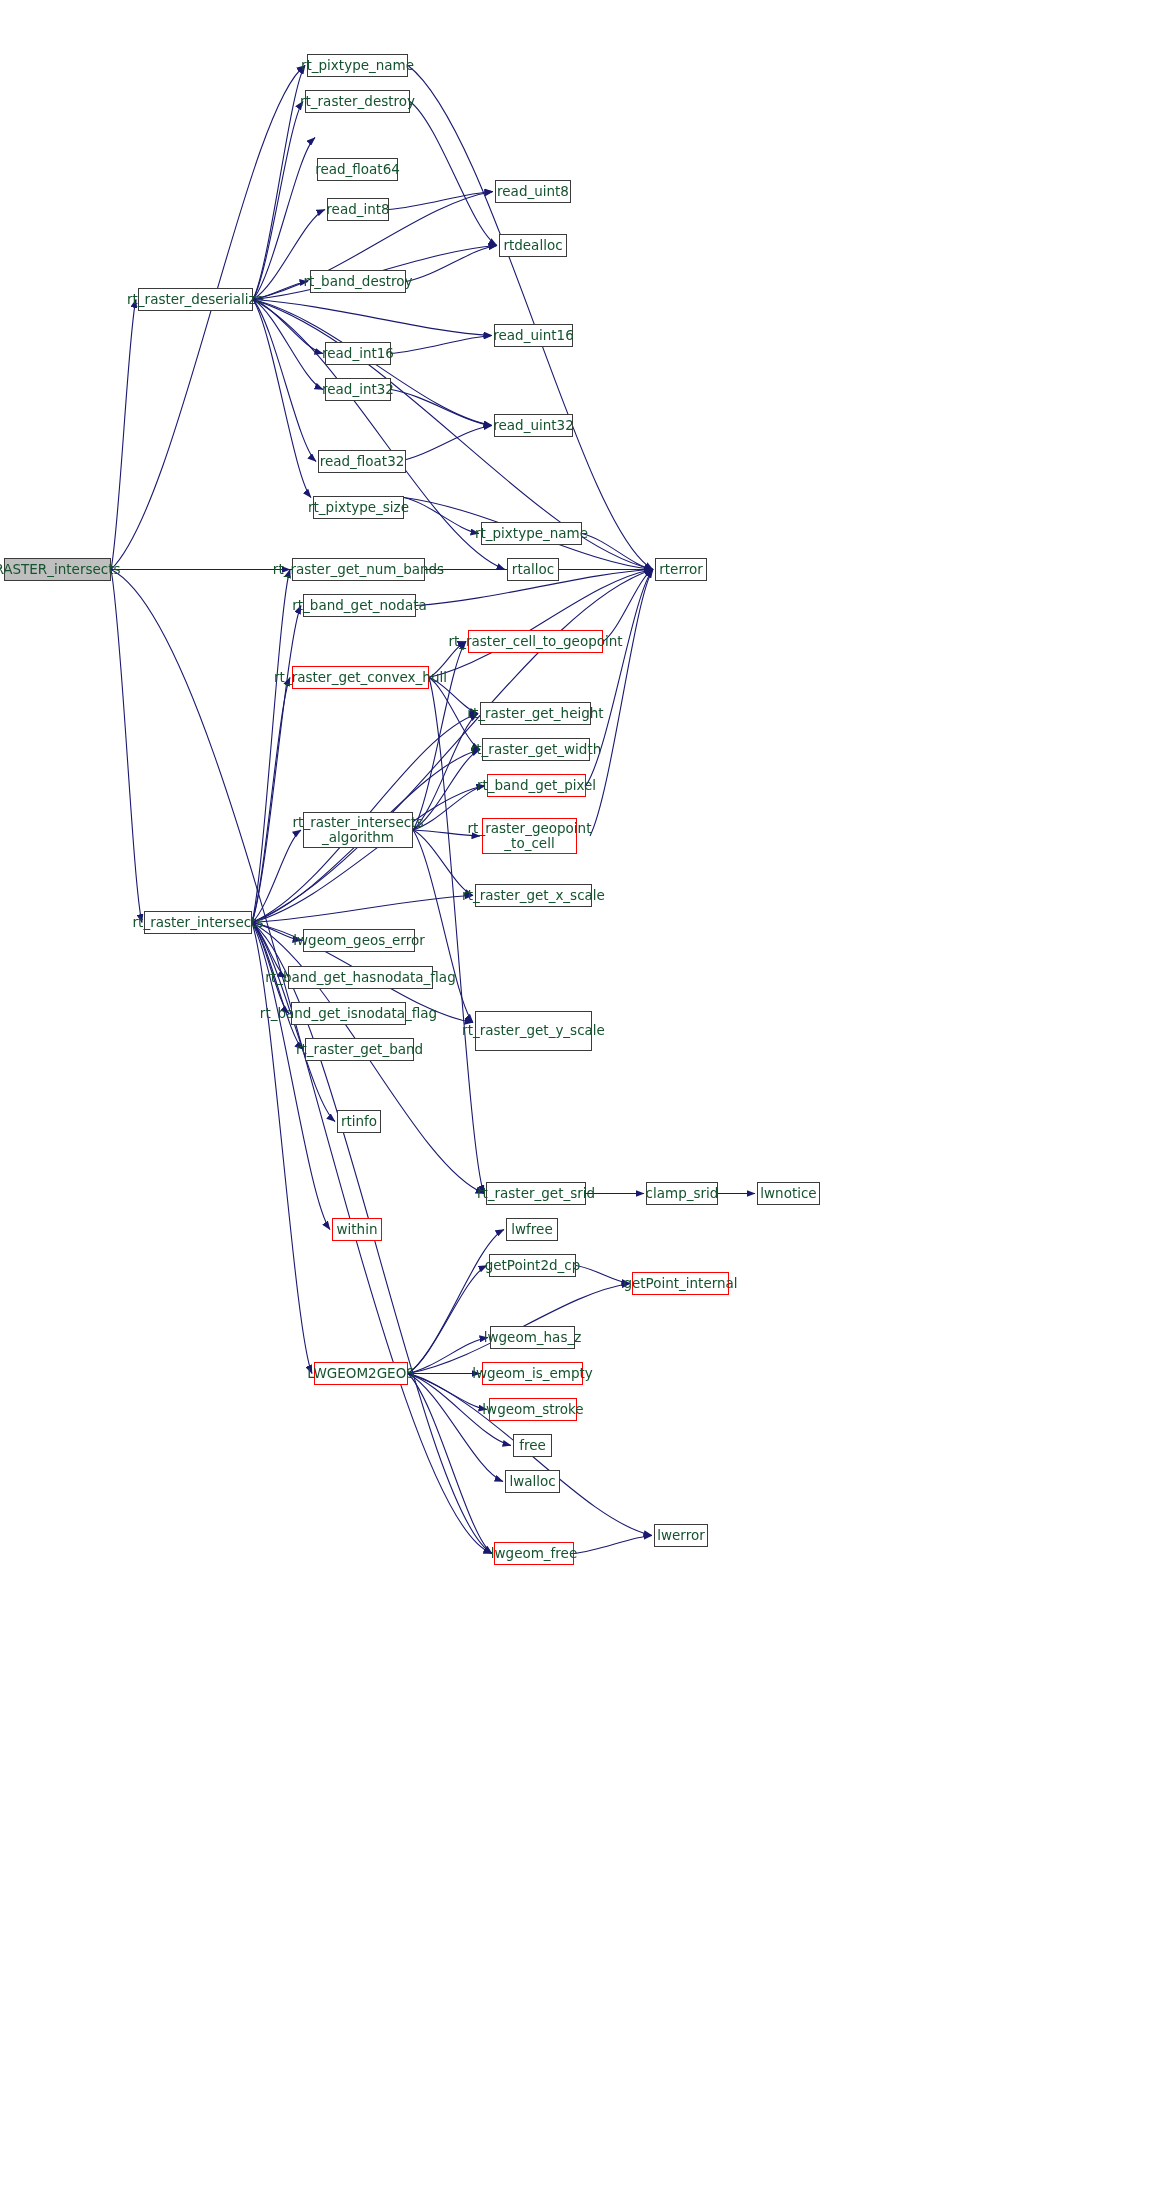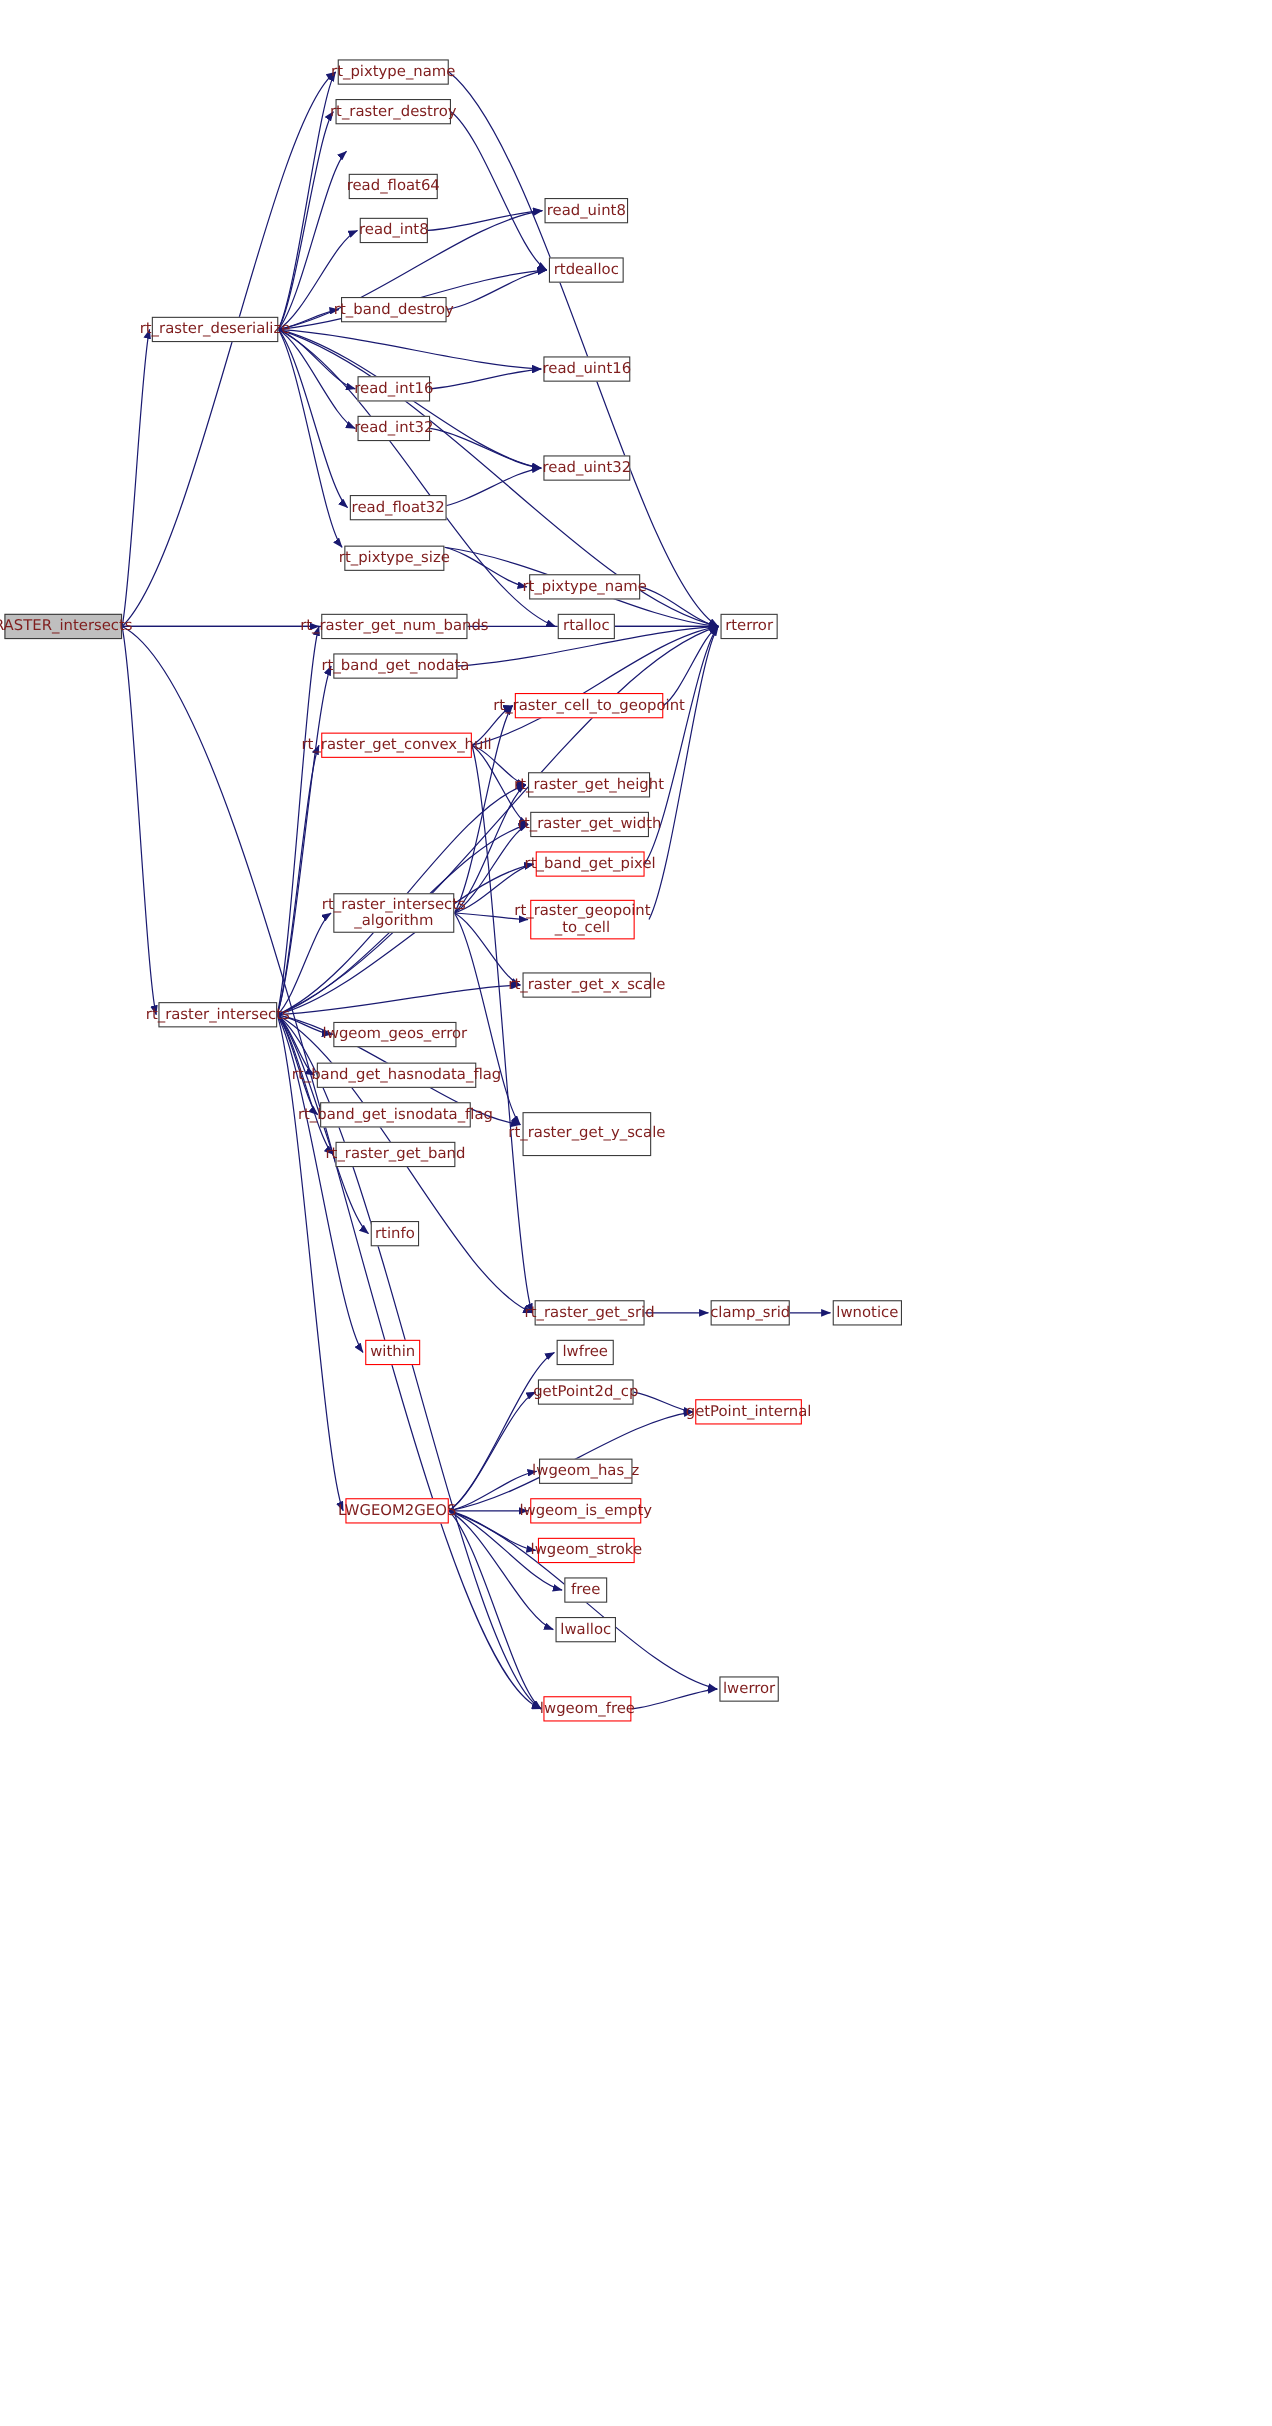--- a/index.html
+++ b/index.html
@@ -1,21 +1,21 @@
 <!DOCTYPE html>
 <html><head>
 <meta charset="utf-8">
 <style>
   html,body{margin:0;padding:0;background:#ffffff;}
   body{font-family:"DejaVu Sans","Liberation Sans",sans-serif;}
   #graph-root{position:relative;width:1156px;height:2205px;overflow:hidden;background:#fff;}
   #edge-layer{position:absolute;left:0;top:0;width:1156px;height:2205px;}
   .node{position:absolute;box-sizing:border-box;display:flex;align-items:center;
         justify-content:center;text-align:center;white-space:pre;line-height:1.12;
-        font-size:13.5px;color:#7f1d1d;background:#ffffff;border:1px solid #3b3b3b;}
+        font-size:13.5px;color:#14532d;background:#ffffff;border:1px solid #3b3b3b;}
   .node.root{background:#bfbfbf;border:1px solid #3b3b3b;}
   .node.warn{border:1px solid #ff0000;}
   .node span{display:block;}
 </style>
 </head>
 <body>
 
 <div id="graph-root">
   <svg id="edge-layer" viewBox="0 0 1156 2205" xmlns="http://www.w3.org/2000/svg">
       <defs>
@@ -131,21 +131,21 @@
     <div class="node" style="left: 482px; top: 738px; width: 108px; height: 23px; align-items: center;"><span>rt_raster_get_width</span></div>
     <div class="node warn" style="left: 487px; top: 774px; width: 99px; height: 23px;"><span>rt_band_get_pixel</span></div>
     <div class="node" style="left: 303px; top: 812px; width: 110px; height: 36px;"><span>rt_raster_intersects
 _algorithm</span></div>
     <div class="node warn" style="left: 482px; top: 818px; width: 95px; height: 36px;"><span>rt_raster_geopoint
 _to_cell</span></div>
     <div class="node" style="left: 475px; top: 884px; width: 117px; height: 23px;"><span>rt_raster_get_x_scale</span></div>
     <div class="node" style="left: 144px; top: 911px; width: 108px; height: 23px;"><span>rt_raster_intersects</span></div>
     <div class="node" style="left: 303px; top: 929px; width: 112px; height: 23px;"><span>lwgeom_geos_error</span></div>
     <div class="node" style="left: 288px; top: 966px; width: 145px; height: 23px;"><span>rt_band_get_hasnodata_flag</span></div>
-    <div class="node" style="left: 291px; top: 1002px; width: 137px; height: 23px;"><span>rt_band_get_isnodata_flag</span></div>
+    <div class="node" style="left: 291px; top: 1002px; width: 115px; height: 23px;"><span>rt_band_get_isnodata_flag</span></div>
     <div class="node" style="left: 305px; top: 1038px; width: 109px; height: 23px;"><span>rt_raster_get_band</span></div>
     <div class="node" style="left: 475px; top: 1011px; width: 117px; height: 40px;"><span>rt_raster_get_y_scale</span></div>
     <div class="node" style="left: 337px; top: 1110px; width: 44px; height: 23px;"><span>rtinfo</span></div>
     <div class="node" style="left: 486px; top: 1182px; width: 100px; height: 23px;"><span>rt_raster_get_srid</span></div>
     <div class="node" style="left: 646px; top: 1182px; width: 72px; height: 23px;"><span>clamp_srid</span></div>
     <div class="node" style="left: 757px; top: 1182px; width: 63px; height: 23px;"><span>lwnotice</span></div>
     <div class="node warn" style="left: 332px; top: 1218px; width: 50px; height: 23px;"><span>within</span></div>
     <div class="node" style="left: 506px; top: 1218px; width: 52px; height: 23px;"><span>lwfree</span></div>
     <div class="node" style="left: 489px; top: 1254px; width: 87px; height: 23px;"><span>getPoint2d_cp</span></div>
     <div class="node warn" style="left: 632px; top: 1272px; width: 97px; height: 23px;"><span>getPoint_internal</span></div>

